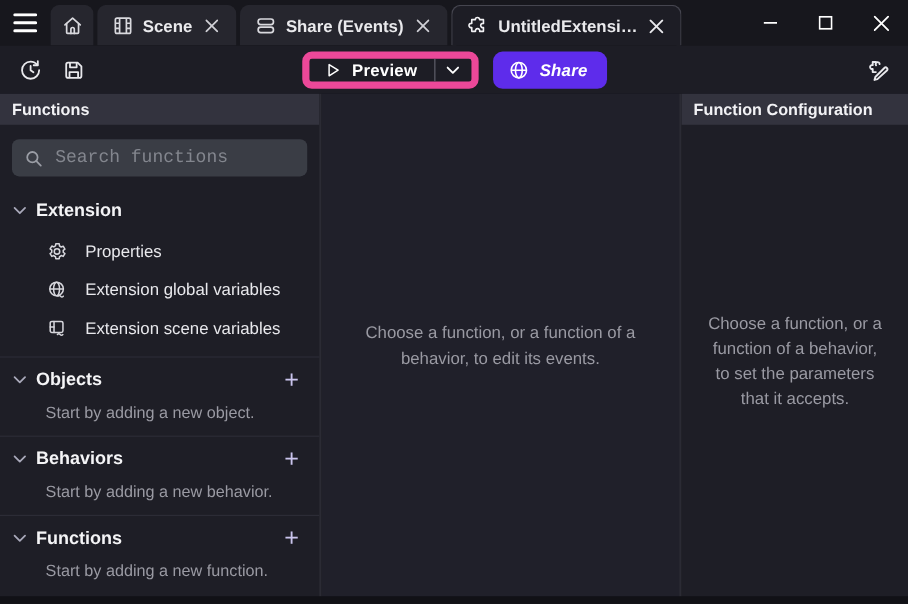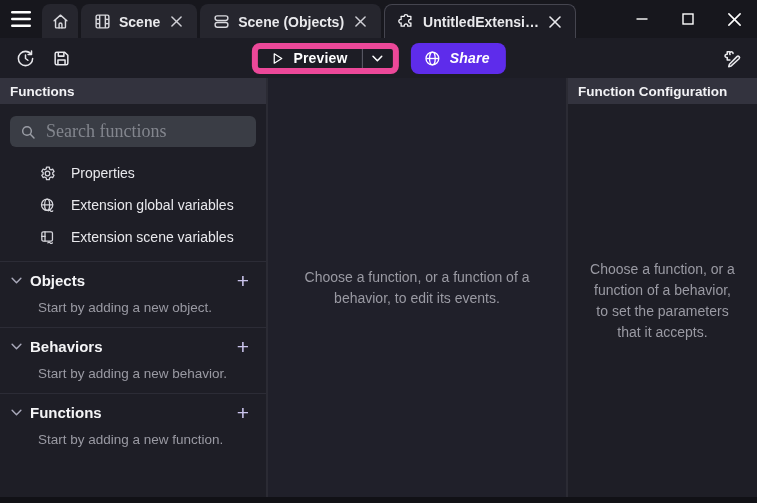--- a/index.html
+++ b/index.html
@@ -59,21 +59,21 @@
   }
 
   
   .search-wrap { padding:12px 10px 10px 10px; }
   .search-box {
     display:flex; align-items:center; gap:10px; height:31px; background:#3a3d45;
     border-radius:6px; padding:0 10px; cursor:text;
   }
   .search-box input {
     flex:1; background:transparent; border:none; outline:none; color:#fde047;
-    font-size:18px; font-family:Liberation Serif, serif;
+    font-size:15px; font-family:Liberation Mono, monospace;
   }
   .search-box input::placeholder { color:#83868e; opacity:1; }
   .section-header { display:flex; align-items:center; height:36px; padding:0 12px 0 8px; cursor:pointer; }
   .section-chevron { width:16px; height:16px; display:flex; align-items:center; justify-content:center; color:#a9a9ba; flex:0 0 auto; }
   .section-title { font-size:15px; font-weight:700; color:#f4f4f6; margin-left:6px; flex:1; }
   .section-plus { width:22px; height:22px; display:flex; align-items:center; justify-content:center; color:#cac4ec; font-size:21px; font-weight:400; cursor:pointer; line-height:1; }
   .tree-item { display:flex; align-items:center; gap:15px; height:32px; padding-left:38px; font-size:14px; color:#e8e8ec; cursor:pointer; }
   .tree-item .item-icon { width:18px; height:18px; display:flex; align-items:center; justify-content:center; color:#d6d6dc; flex:0 0 auto; }
   .empty-text { padding:2px 10px 12px 38px; font-size:13.5px; color:#9a9aa3; }
   .hdivider { height:1px; background:#2c2c36; margin:0; }
@@ -137,21 +137,21 @@
       </span>
     </div>
 
     <div class="tab">
       <span>
         <svg width="17" height="17" viewBox="0 0 24 24" fill="none" stroke="#d9d9de" stroke-width="2">
             <rect x="3" y="4" width="18" height="6.5" rx="3"></rect>
             <rect x="3" y="13.5" width="18" height="6.5" rx="3"></rect>
           </svg>
       </span>
-      <span>Scene (Objects)</span>
+      <span>Share (Events)</span>
       <span class="close">
         <svg width="11" height="11" viewBox="0 0 12 12" stroke="#cfcfd5" stroke-width="1.6" stroke-linecap="round">
             <line x1="1" y1="1" x2="11" y2="11"></line>
             <line x1="11" y1="1" x2="1" y2="11"></line>
           </svg>
       </span>
     </div>
 
     <div class="tab active">
       <span>
@@ -265,20 +265,28 @@
           <span>
             <svg width="16" height="16" viewBox="0 0 24 24" fill="none" stroke="#9a9da5" stroke-width="2.2" stroke-linecap="round">
                 <circle cx="10.5" cy="10.5" r="6.5"></circle>
                 <line x1="15.5" y1="15.5" x2="21" y2="21"></line>
               </svg>
           </span>
           <input type="text" value="" placeholder="Search functions" style="">
         </div>
       </div>
 
+      <div class="section-header">
+        <span class="section-chevron">
+          <svg width="11" height="7" viewBox="0 0 12 8" fill="none" stroke="#a9a9ba" stroke-width="1.7" stroke-linecap="round" stroke-linejoin="round">
+              <path d="M1 1.5l5 5 5-5"></path>
+            </svg>
+        </span>
+        <span class="section-title">Extension</span>
+      </div>
       <div class="tree-item">
         <span class="item-icon">
           <svg width="17" height="17" viewBox="0 0 24 24" fill="none" stroke="#d6d6dc" stroke-width="1.8" stroke-linejoin="round">
               <circle cx="12" cy="12" r="3.2"></circle>
               <path d="M19.4 12a7.4 7.4 0 0 0-.1-1.2l2-1.5-2-3.4-2.3 1a7.4 7.4 0 0 0-2-1.2L14.6 3h-4l-.4 2.5a7.4 7.4 0 0 0-2 1.2l-2.3-1-2 3.4 2 1.5a7.4 7.4 0 0 0 0 2.4l-2 1.5 2 3.4 2.3-1a7.4 7.4 0 0 0 2 1.2l.4 2.5h4l.4-2.5a7.4 7.4 0 0 0 2-1.2l2.3 1 2-3.4-2-1.5a7.4 7.4 0 0 0 .1-1.2z"></path>
             </svg>
         </span>
         <span>Properties</span>
       </div>
       <div class="tree-item">

